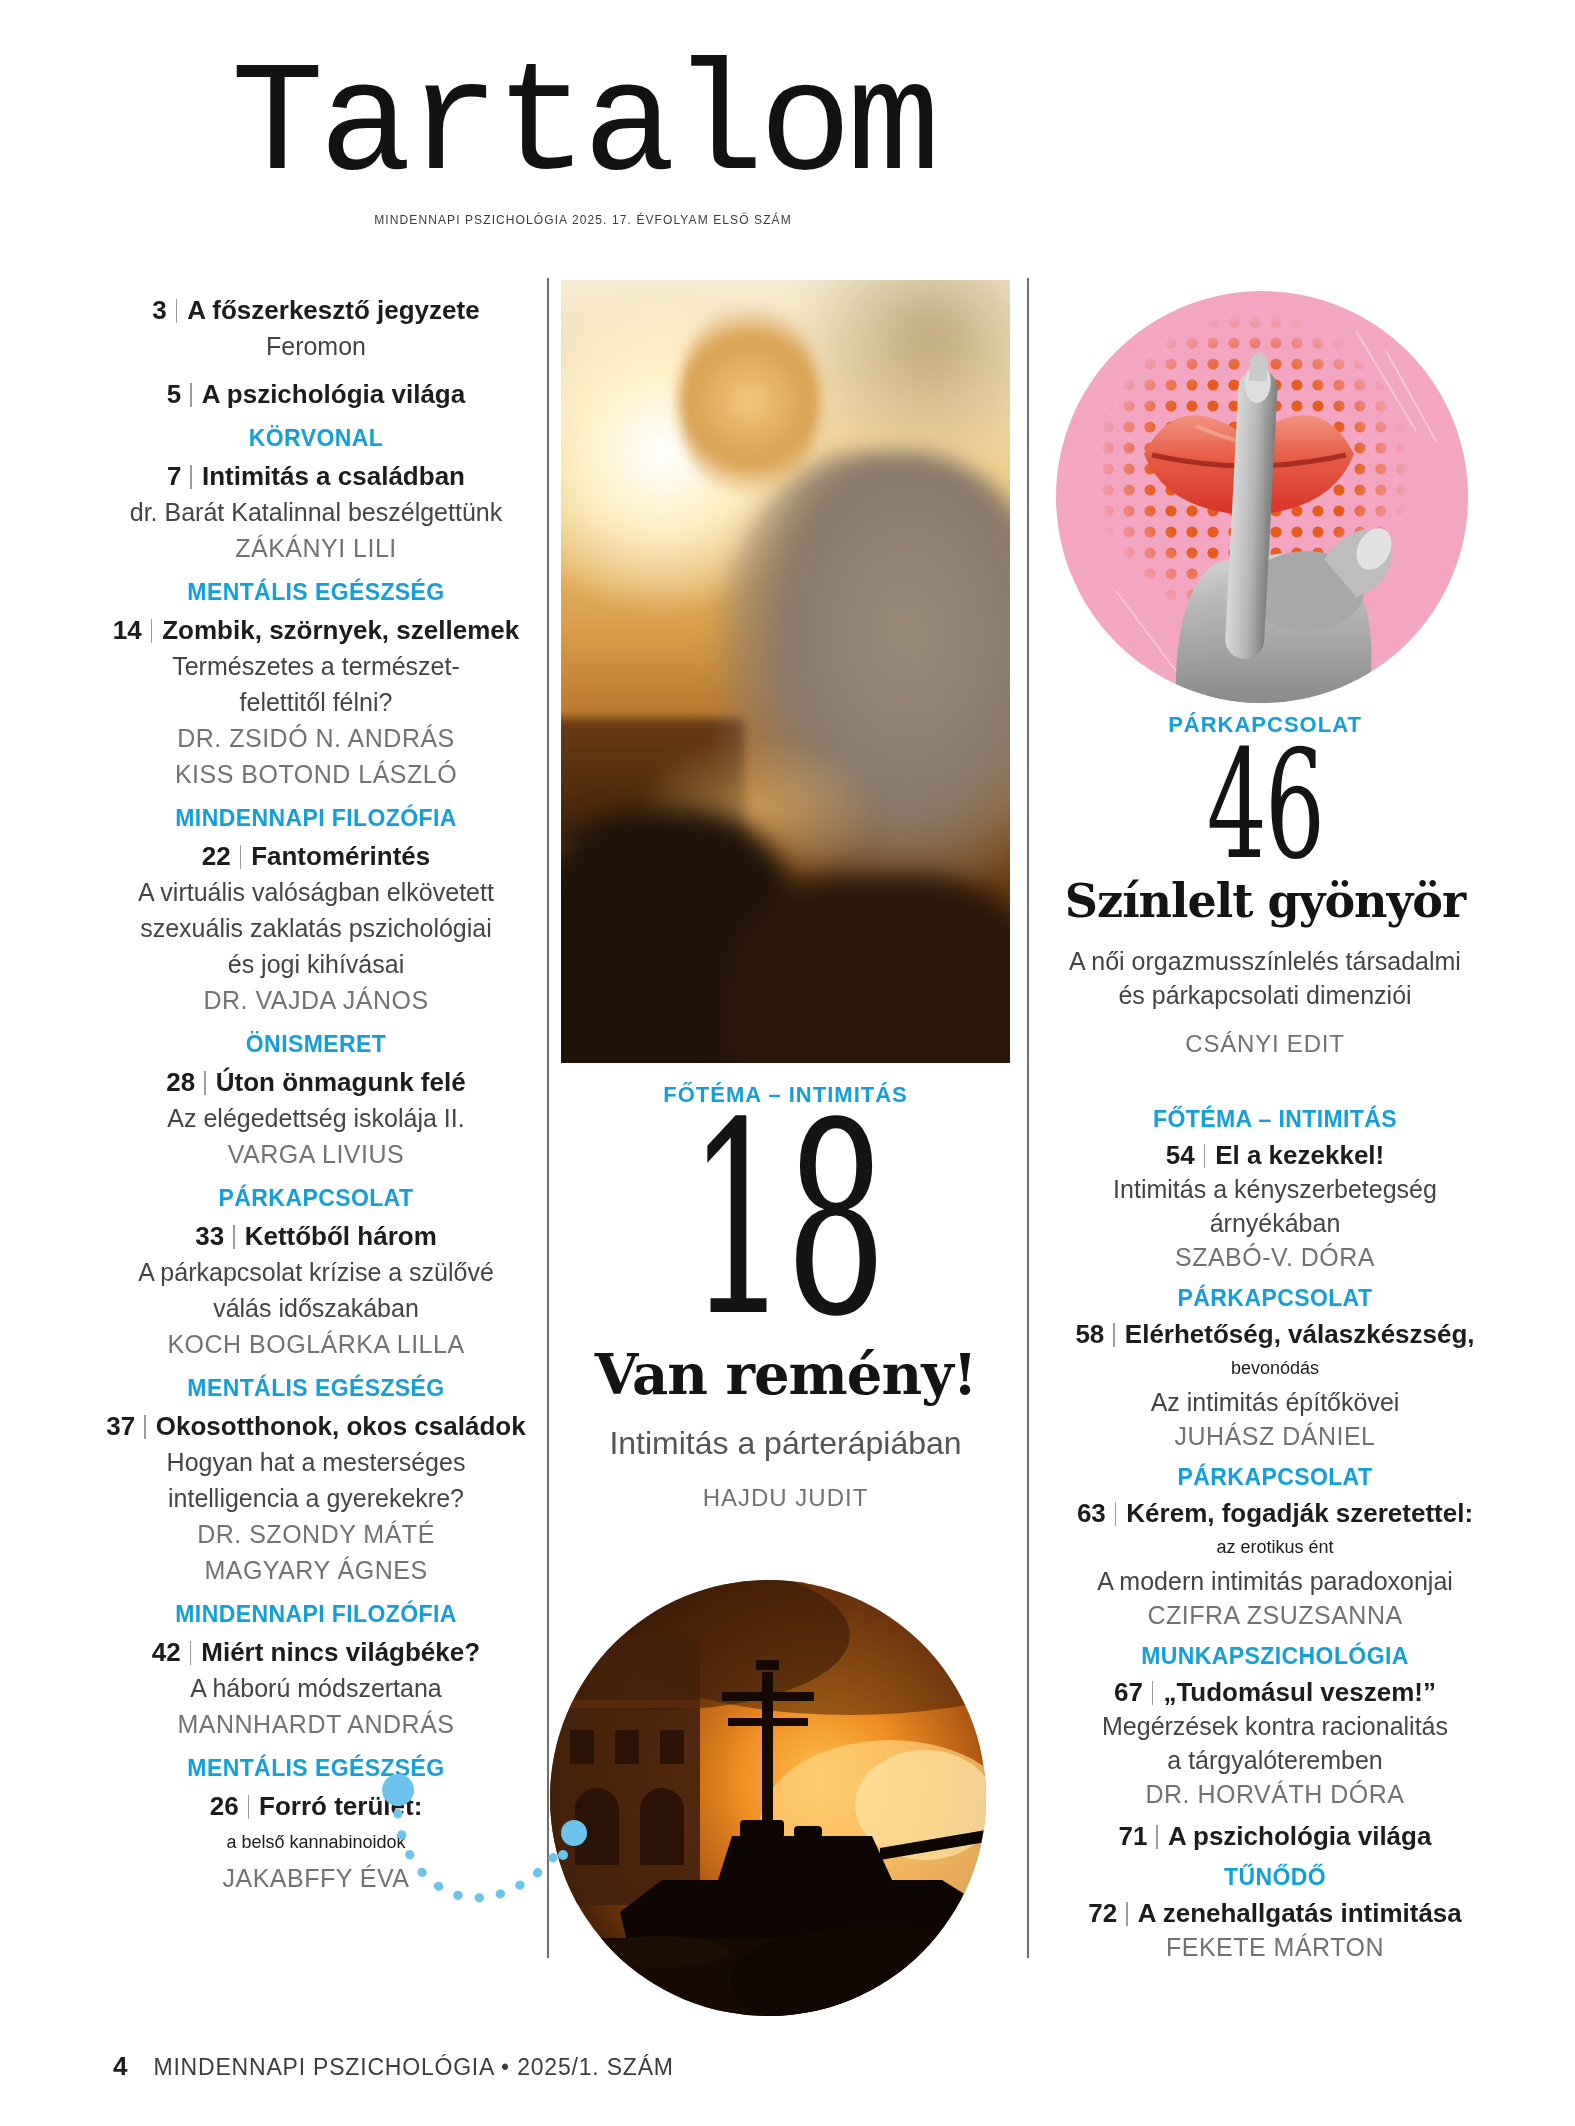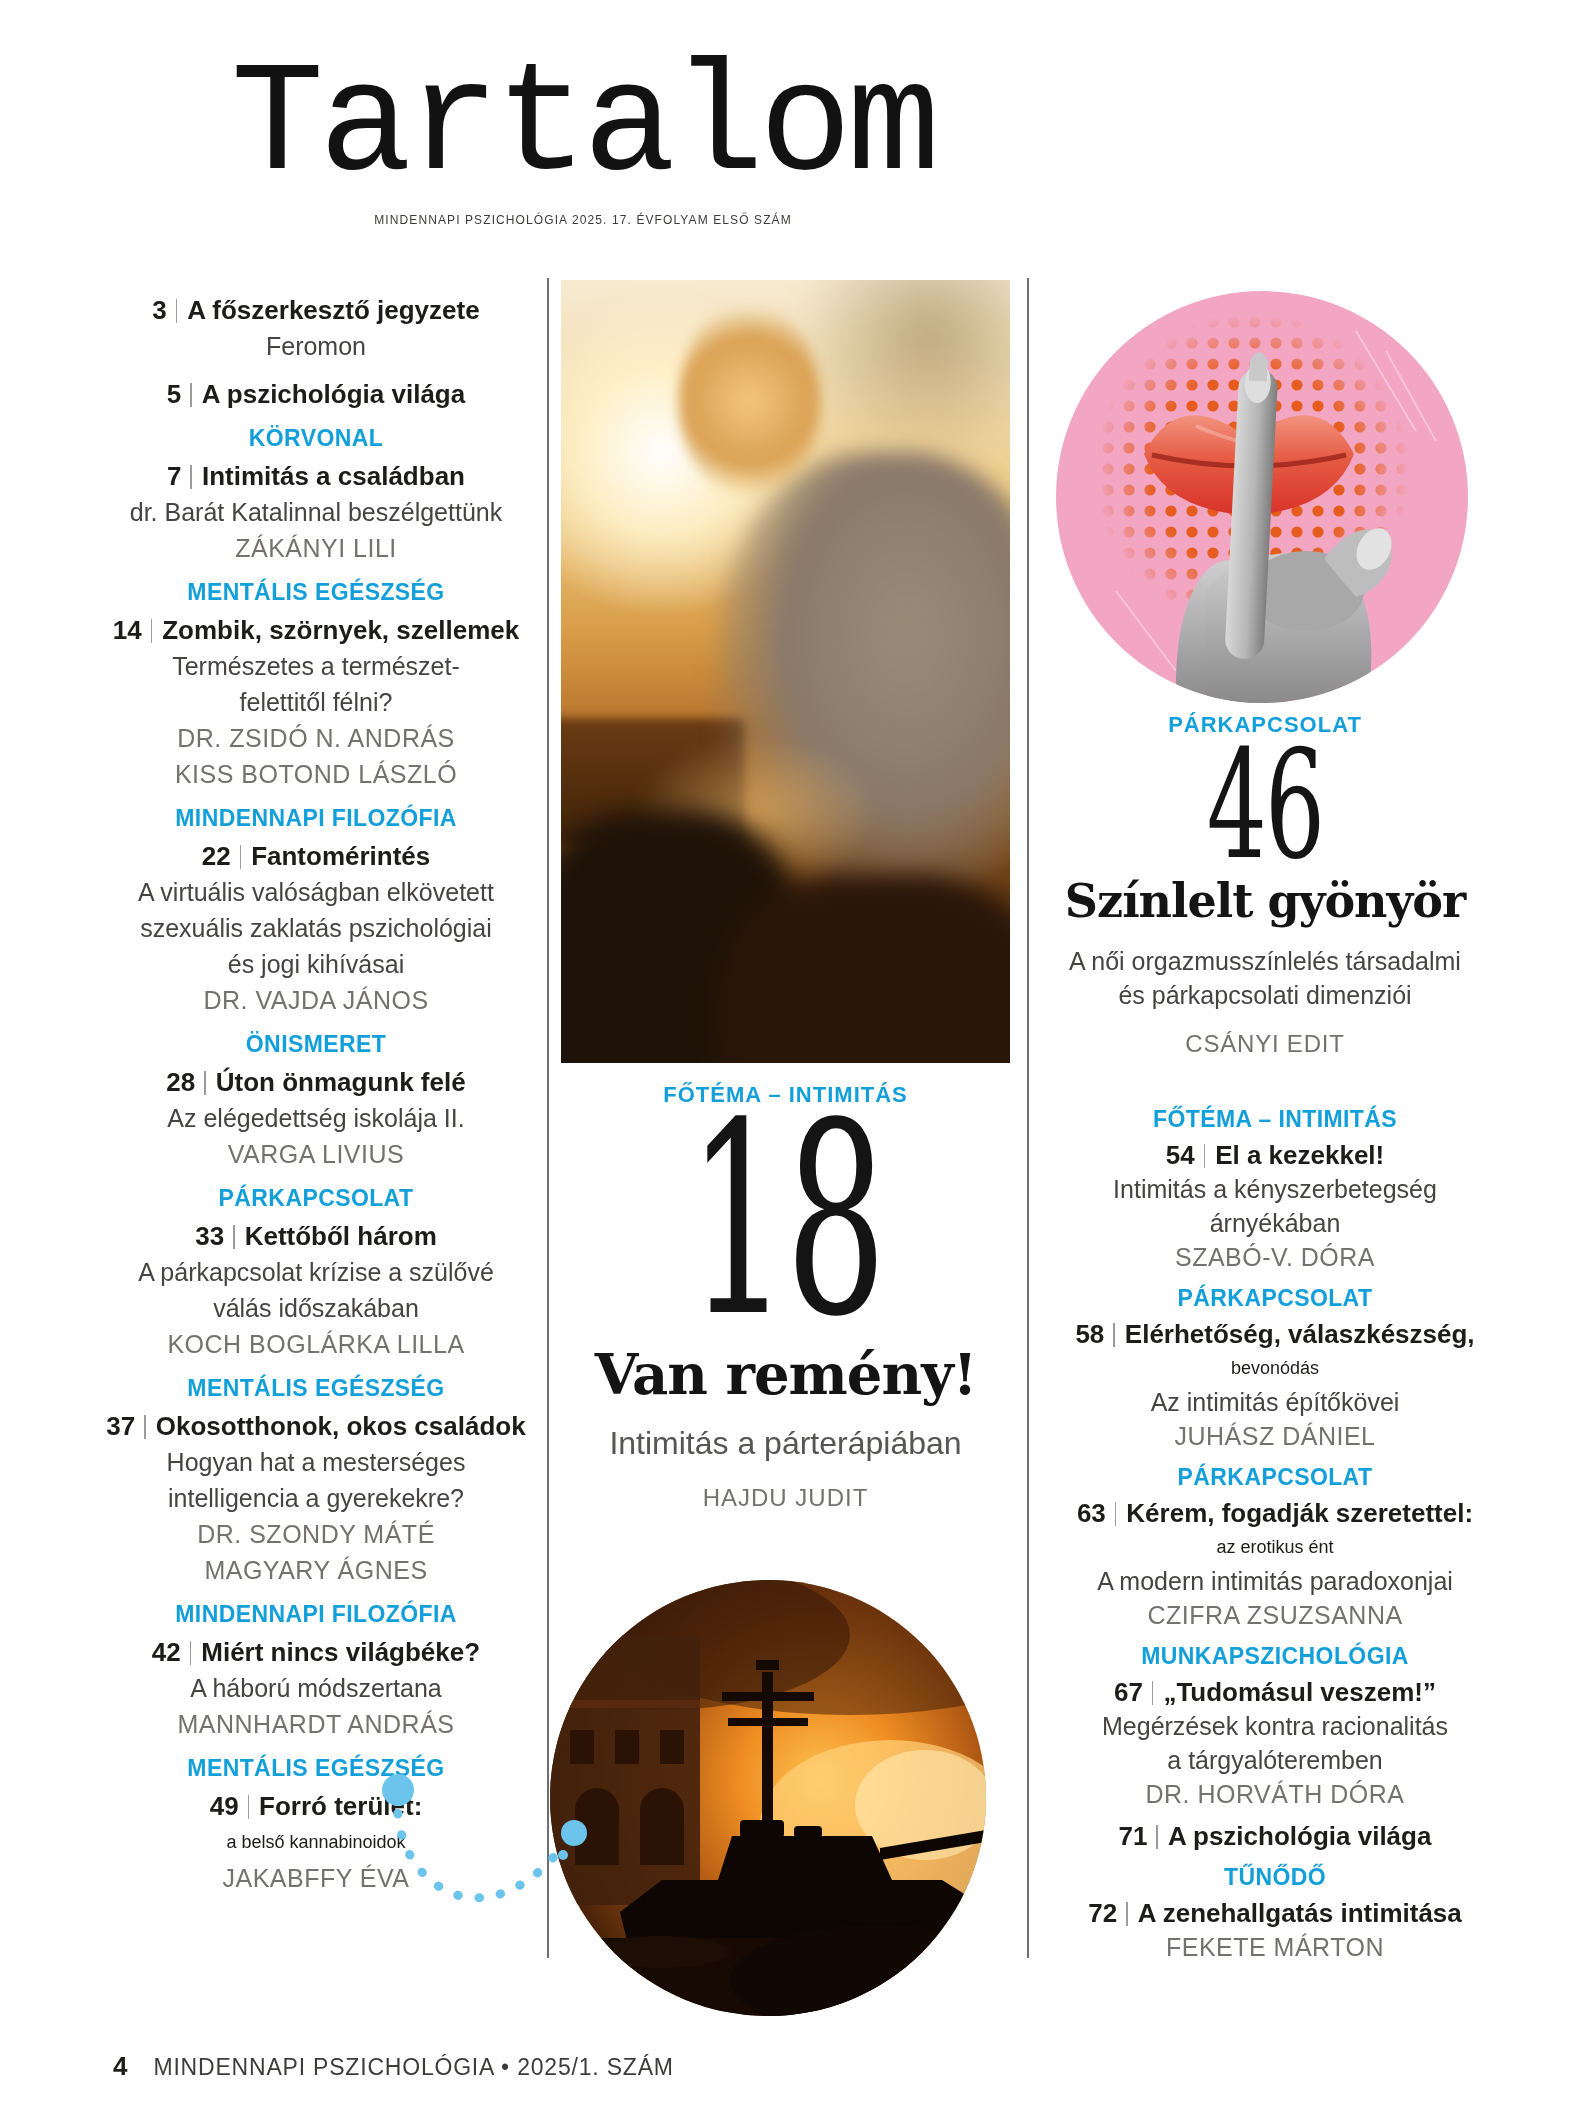--- a/index.html
+++ b/index.html
@@ -159,21 +159,21 @@
 
     <div class="cat">MINDENNAPI FILOZÓFIA</div>
     <div class="entry">
       <div class="e-line etitle"><span class="enum">42</span><span class="sep"></span><span>Miért nincs világbéke?</span></div>
       <div class="e-line desc">A háború módszertana</div>
       <div class="e-line author">MANNHARDT ANDRÁS</div>
     </div>
 
     <div class="cat">MENTÁLIS EGÉSZSÉG</div>
     <div class="entry">
-      <div class="e-line etitle"><span class="enum">49</span><span class="sep"></span><span>Forró terület:</span></div>
+      <div class="e-line etitle"><span class="enum">26</span><span class="sep"></span><span>Forró terület:</span></div>
       <div class="e-line etitle2">a belső kannabinoidok</div>
       <div class="e-line author">JAKABFFY ÉVA</div>
     </div>
   </div>
 
   <div class="photo">
     <div class="ph-canopy"></div>
     <div class="ph-sun"></div>
     <div class="ph-bench"></div>
     <div class="ph-man"></div>

